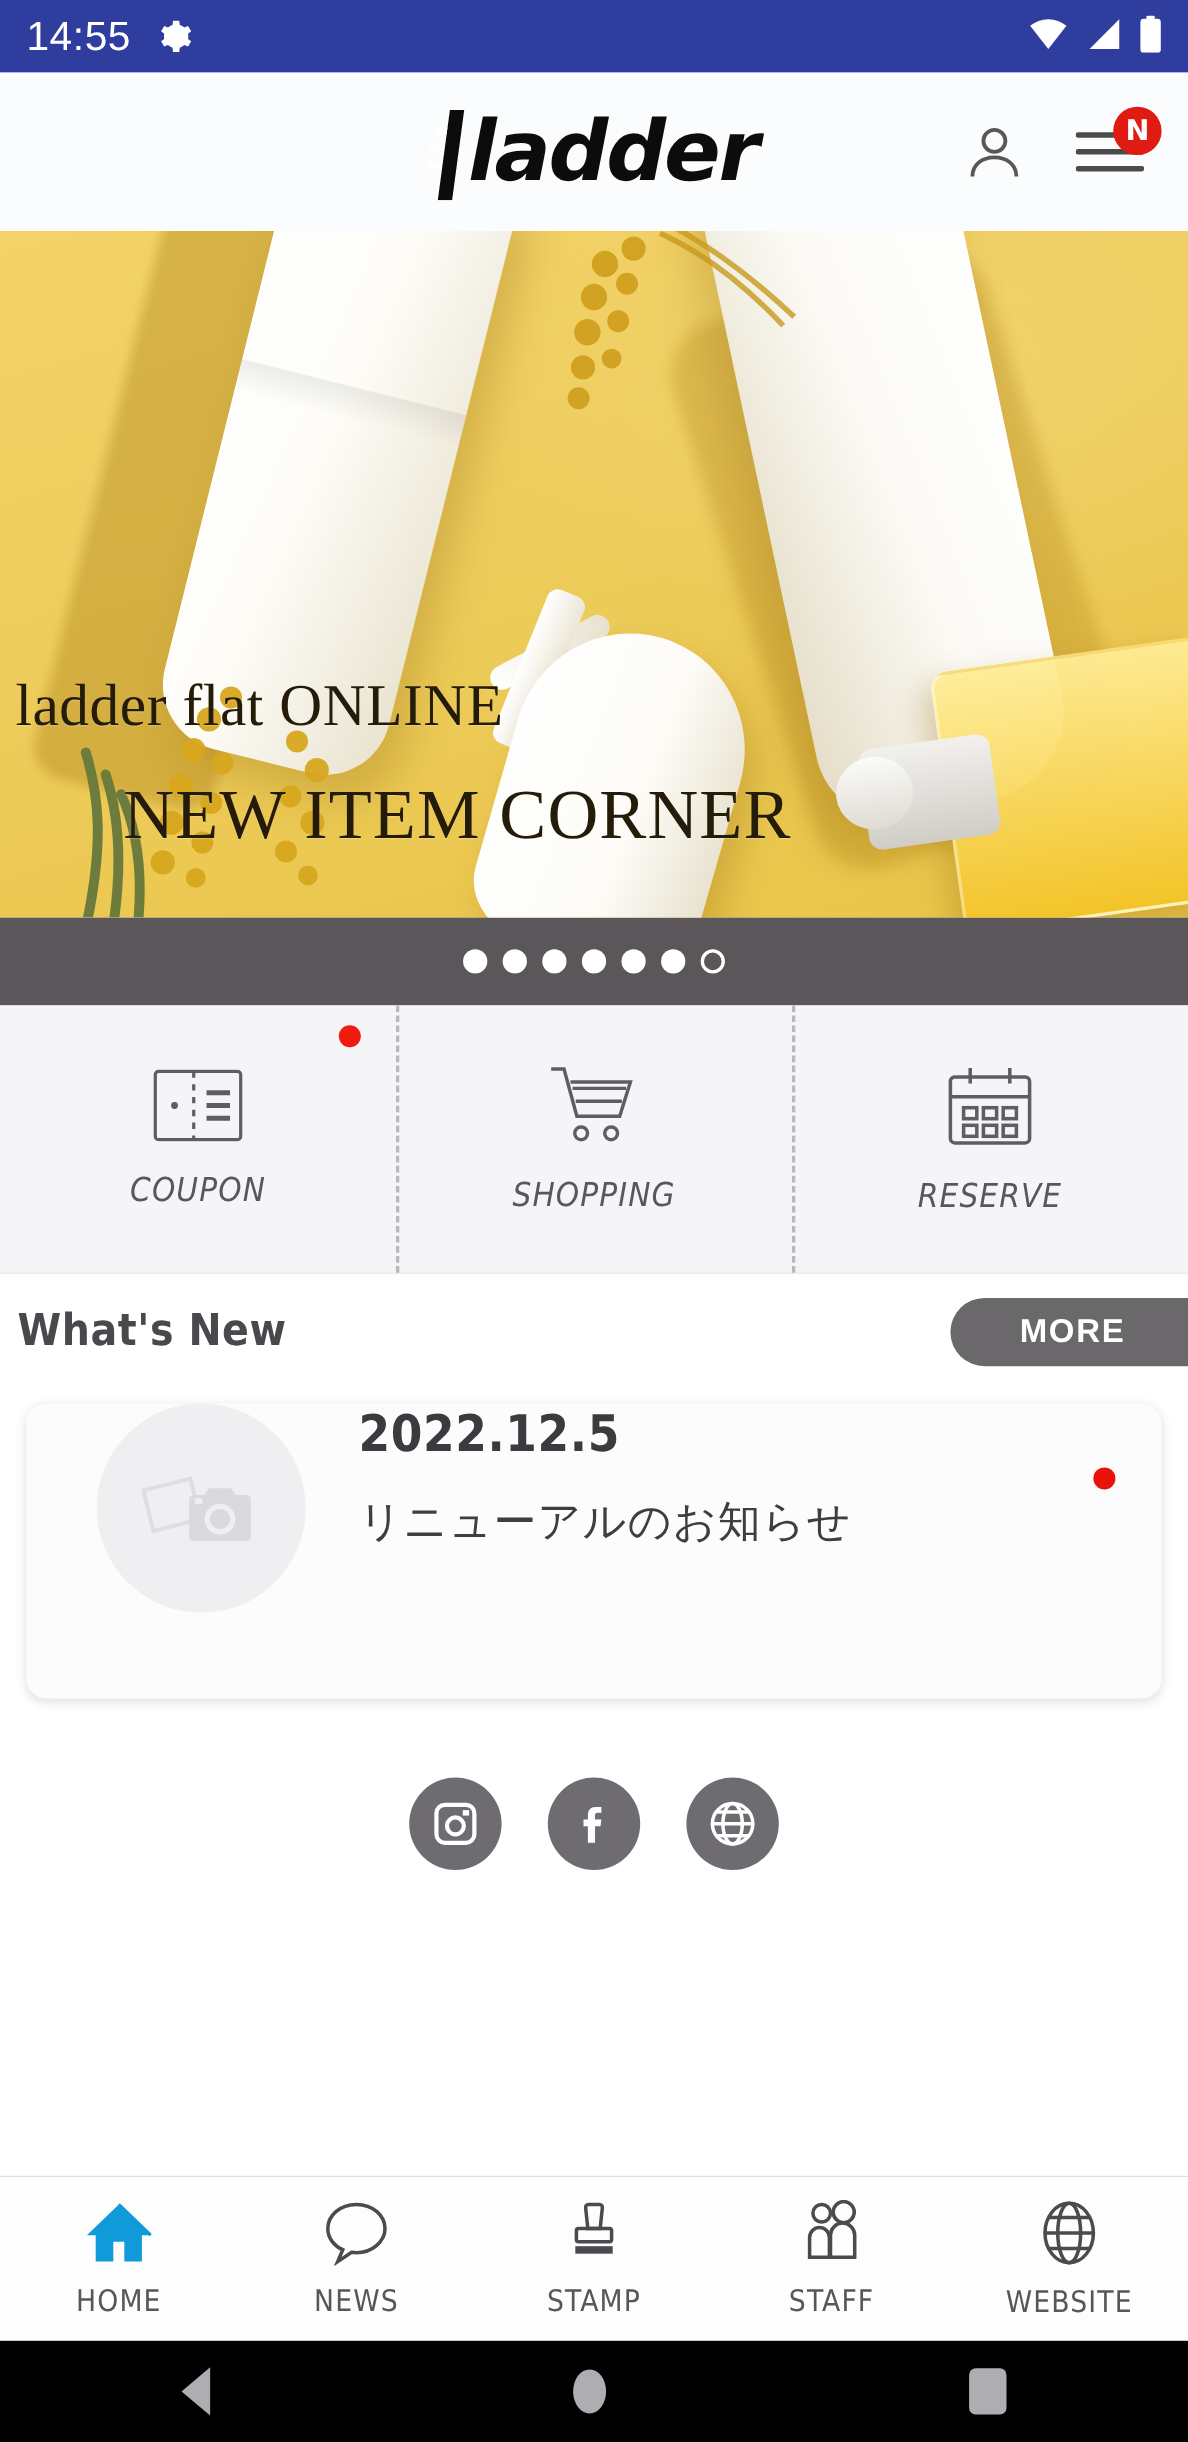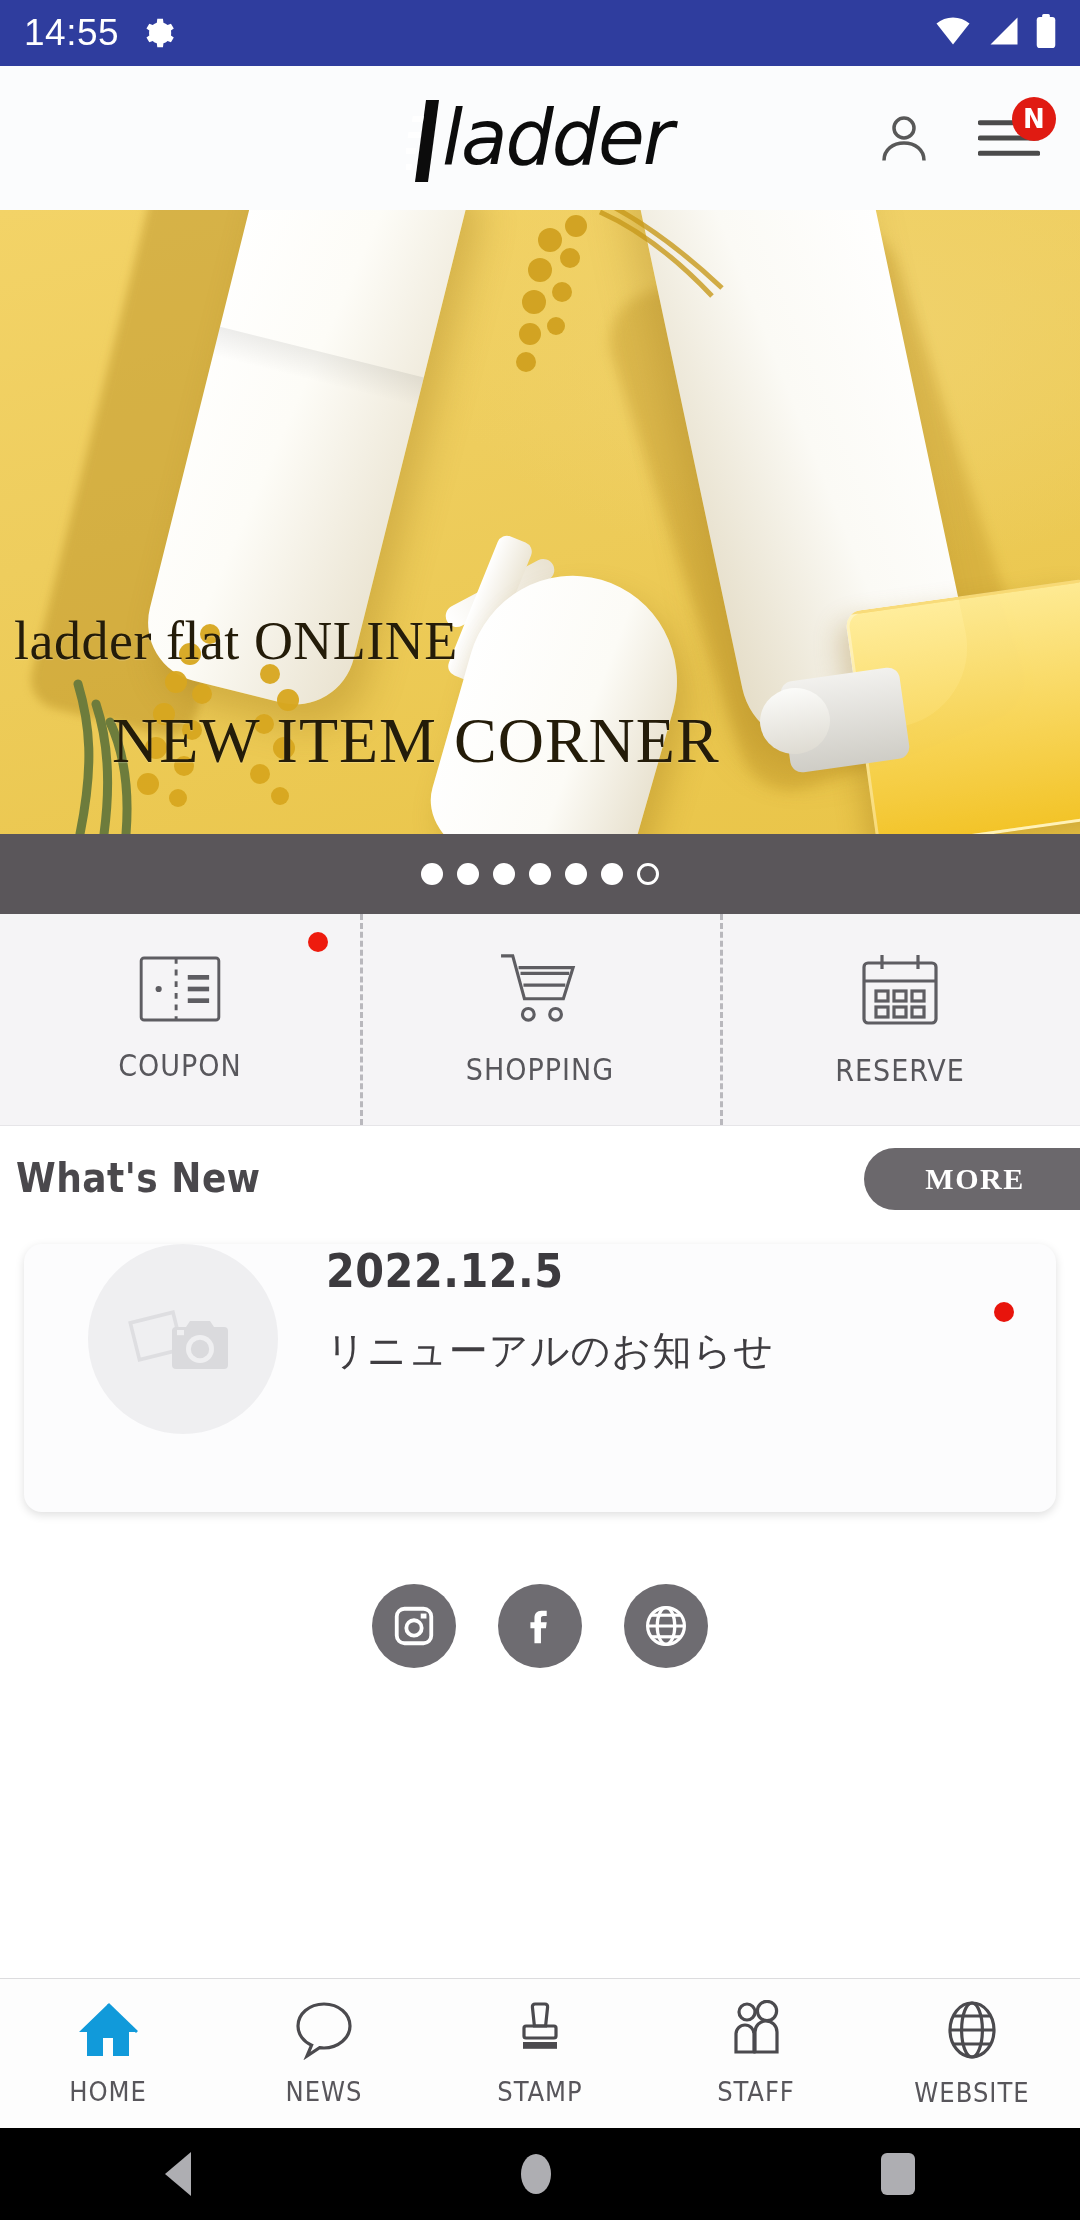--- a/index.html
+++ b/index.html
@@ -26,21 +26,21 @@
     height: 144px; background: #fbfcfd;
     display: flex; align-items: center; position: relative;
   }
   .logo-wrap {
     position: absolute; left: 0; right: 0; top: 0; bottom: 0;
     display: flex; align-items: center; justify-content: center;
     pointer-events: none;
   }
   .logo {
     font-family: "DejaVu Sans", sans-serif;
-    font-style: italic; font-weight: normal;
+    font-style: italic; font-weight: bold;
     font-size: 76px; color: #0c0c0c;
     letter-spacing: -2px; line-height: 1;
     display: flex; align-items: flex-end;
   }
   .logo-l { position: relative; display:inline-block; width: 34px; }
   .logo-l svg { position:absolute; bottom:-6px; left:-2px; }
   .header-actions {
     margin-left: auto; display: flex; align-items: center;
     gap: 44px; padding-right: 40px; position: relative; z-index: 2;
   }
@@ -136,22 +136,23 @@
   
   .carousel-bar {
     height: 80px; background: #5a565a;
     display: flex; align-items: center; justify-content: center; gap: 14px;
   }
   .dot { width: 22px; height: 22px; border-radius: 50%; background: #ffffff; }
   .dot.hollow { background: transparent; border: 3px solid #ffffff; }
 
   
   .quick {
-    display: flex; height: 212px; background: #f5f4f6;
+    display: flex; height: 244px; background: #f5f4f6;
     border-bottom: 1px solid #e6e5e8;
+    font-style: italic;
   }
   .quick-item {
     flex: 1; position: relative;
     display: flex; flex-direction: column;
     align-items: center; justify-content: center; gap: 22px;
   }
   .quick-item + .quick-item::before {
     content: ""; position: absolute; left: 0; top: 0; bottom: 0;
     border-left: 3px dashed #b9b8bd;
   }
@@ -174,21 +175,21 @@
     font-family: "DejaVu Sans Condensed","Liberation Sans", sans-serif;
     letter-spacing: .5px;
   }
   .more-btn {
     position: absolute; right: 0; top: 22px;
     height: 62px; min-width: 216px;
     background: #6b686c; color: #fff;
     border-radius: 34px 0 0 34px;
     display: flex; align-items: center; justify-content: center;
     font-size: 30px; font-weight: bold; letter-spacing: 1.5px;
-    font-family: Liberation Serif, serif;
+    font-family: Liberation Sans, sans-serif;
     padding: 0 28px 0 34px;
   }
 
   
   .news-card {
     margin: 14px 24px 0 24px; height: 268px;
     background: #fcfcfd; border-radius: 18px;
     box-shadow: 0 3px 10px rgba(0,0,0,.13);
     display: flex; align-items: flex-start; position: relative;
     padding: 0 40px;

